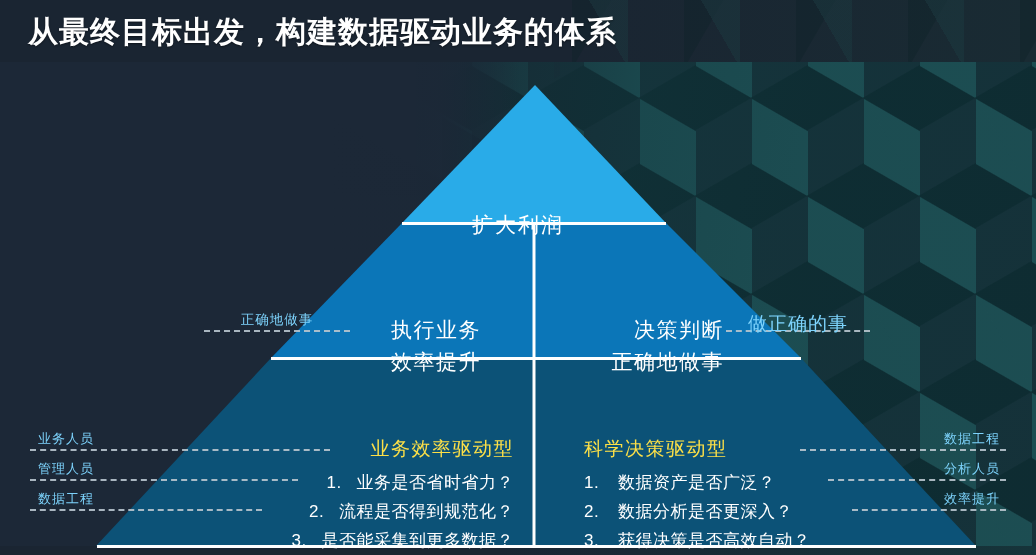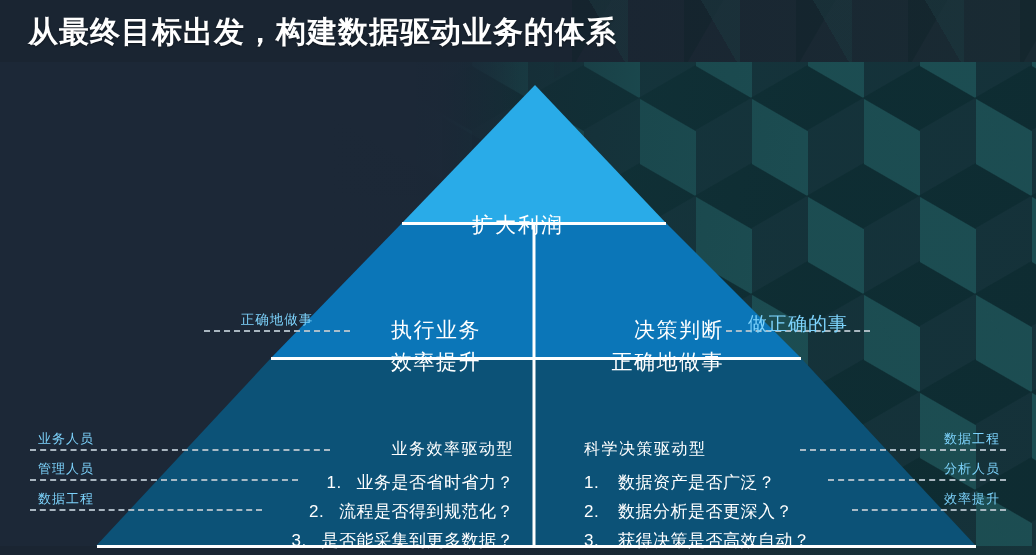--- a/index.html
+++ b/index.html
@@ -97,21 +97,21 @@
   }
   #tier2-right {
     left:556px; top:266px; width:168px; text-align:right;
     font-size:21px; line-height:32px; letter-spacing:1.5px;
   }
 
   #tier3-left { left:170px; top:388px; width:350px; }
   #tier3-right { left:584px; top:388px; width:350px; }
 
   .t3-head {
-    font-size:16px; letter-spacing:1.5px; color:#ffffff; line-height:26px;
+    font-size:19px; letter-spacing:1.5px; color:#fde047; line-height:26px;
     margin-bottom:6px;
   }
   #tier3-left .t3-head { text-align:right; padding-right:6px; }
   #tier3-right .t3-head { text-align:left; }
 
   .t3-list { list-style:none; }
   .t3-row {
     font-size:17px; line-height:29px; color:#fff; letter-spacing:.5px;
     white-space:nowrap; display:flex; align-items:baseline;
   }

